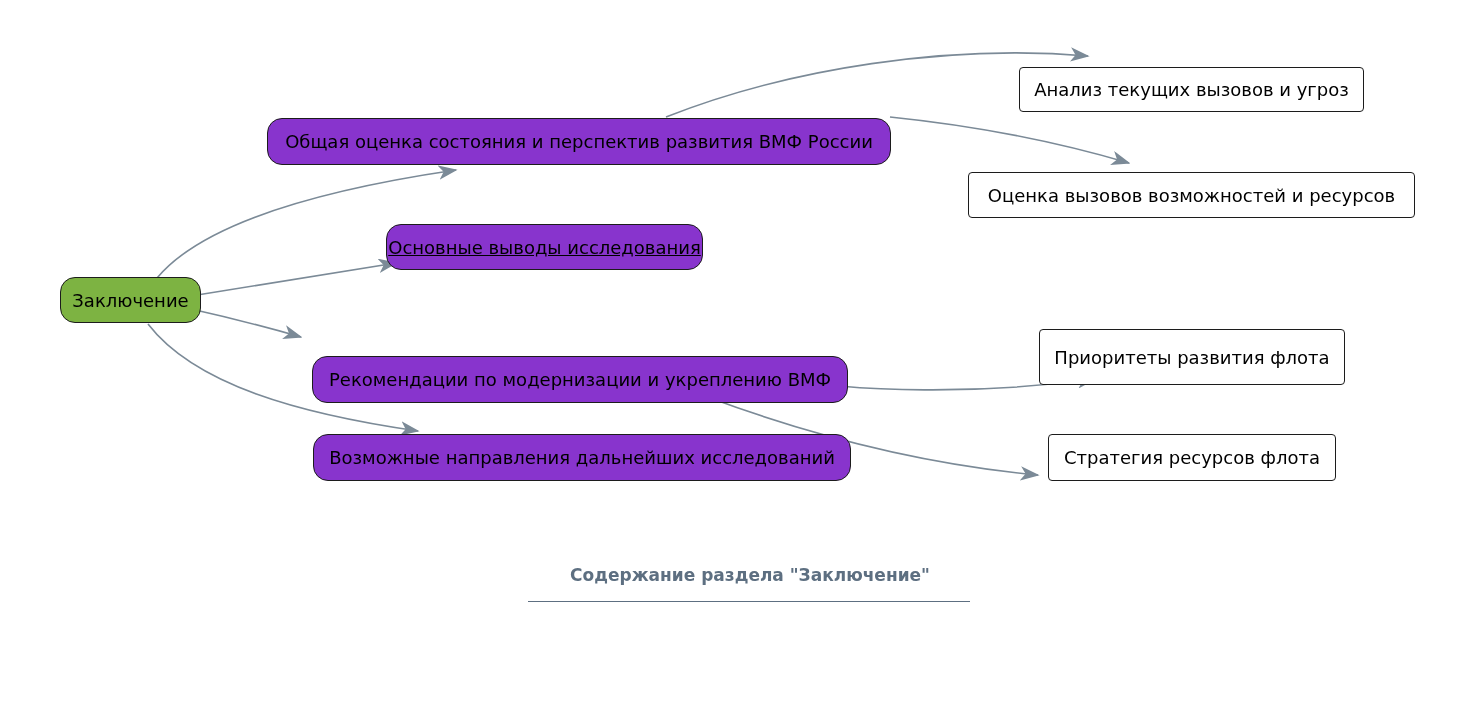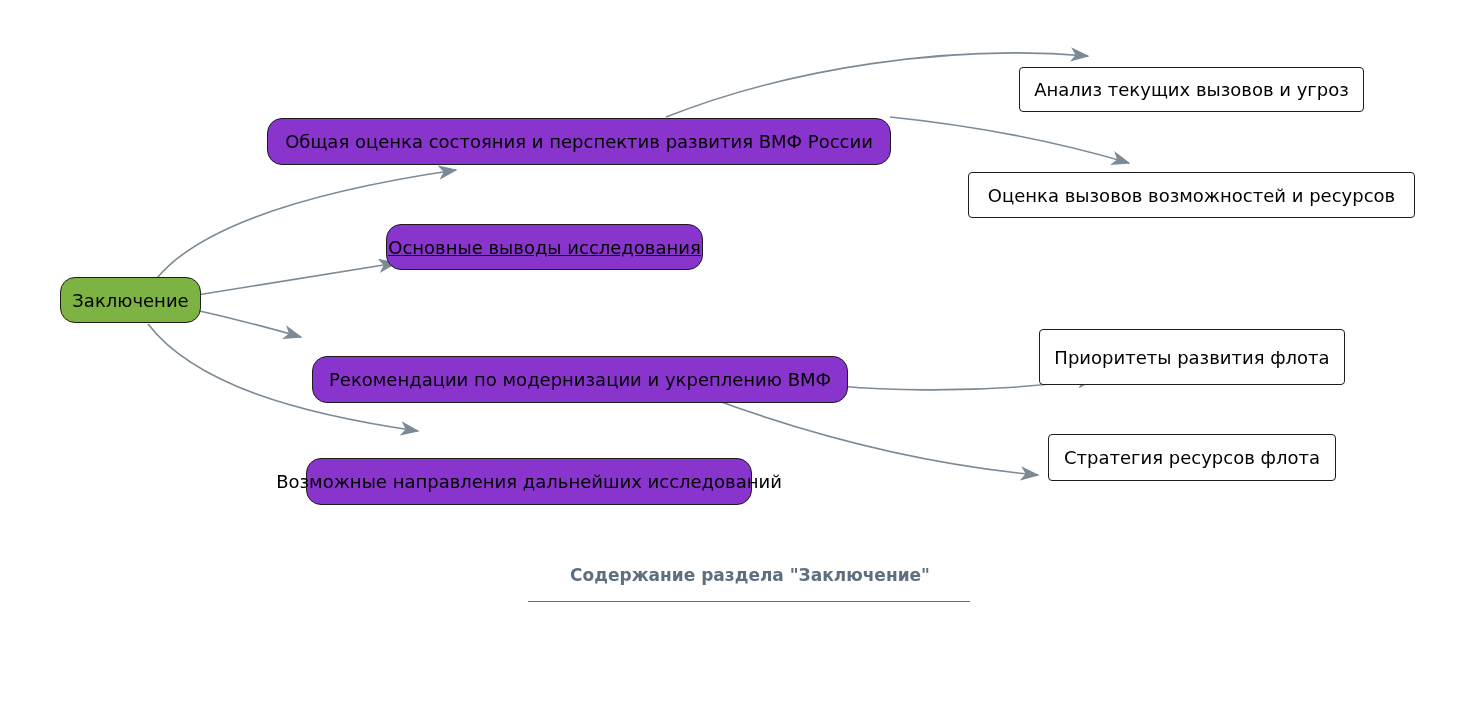--- a/index.html
+++ b/index.html
@@ -37,21 +37,21 @@
   .node.branch { background: #8834cd; }
   .node.leaf   { background: #ffffff; border-radius: 4px; }
 
   .n-zakl       { left: 60px;   top: 277px; width: 141px; height: 46px; text-align: right; }
   .n-obshchaya  { left: 267px;  top: 118px; width: 624px; height: 47px; }
   .n-analiz     { left: 1019px; top: 67px;  width: 345px; height: 45px; }
   .n-ocenka     { left: 968px;  top: 172px; width: 447px; height: 46px; }
   .n-osnovnye   { left: 386px;  top: 224px; width: 317px; height: 46px; text-decoration: underline; }
   .n-rekomend   { left: 312px;  top: 328px; width: 536px; height: 47px; margin-top: 28px; }
   .n-prioritety { left: 1039px; top: 329px; width: 306px; height: 56px; }
-  .n-vozmozhnye { left: 306px;  top: 434px; width: 446px; height: 47px; margin-top: 24px; }
+  .n-vozmozhnye { left: 313px;  top: 434px; width: 538px; height: 47px; }
   .n-strategiya { left: 1048px; top: 434px; width: 288px; height: 47px; }
 
   .footer-title {
     position: absolute;
     left: 450px; top: 565px; width: 600px;
     text-align: center;
     font-size: 17px;
     font-weight: bold;
     color: #5d6f81;
   }

